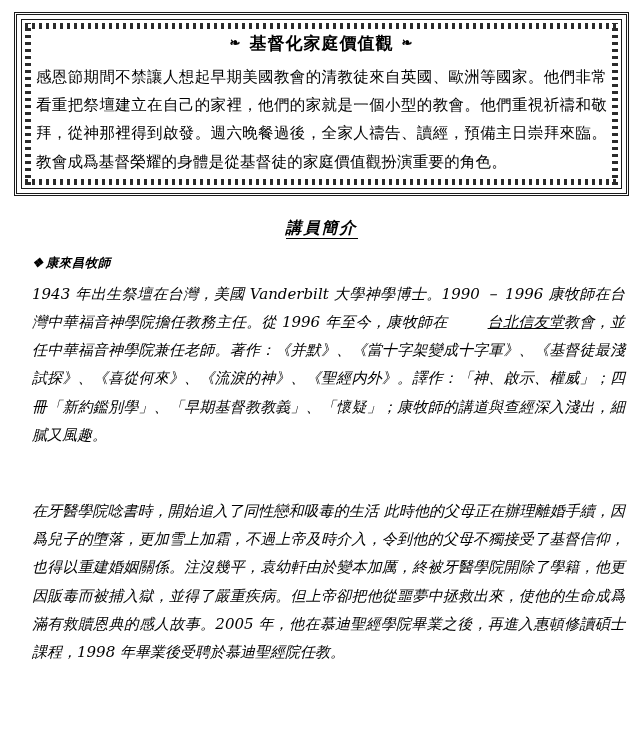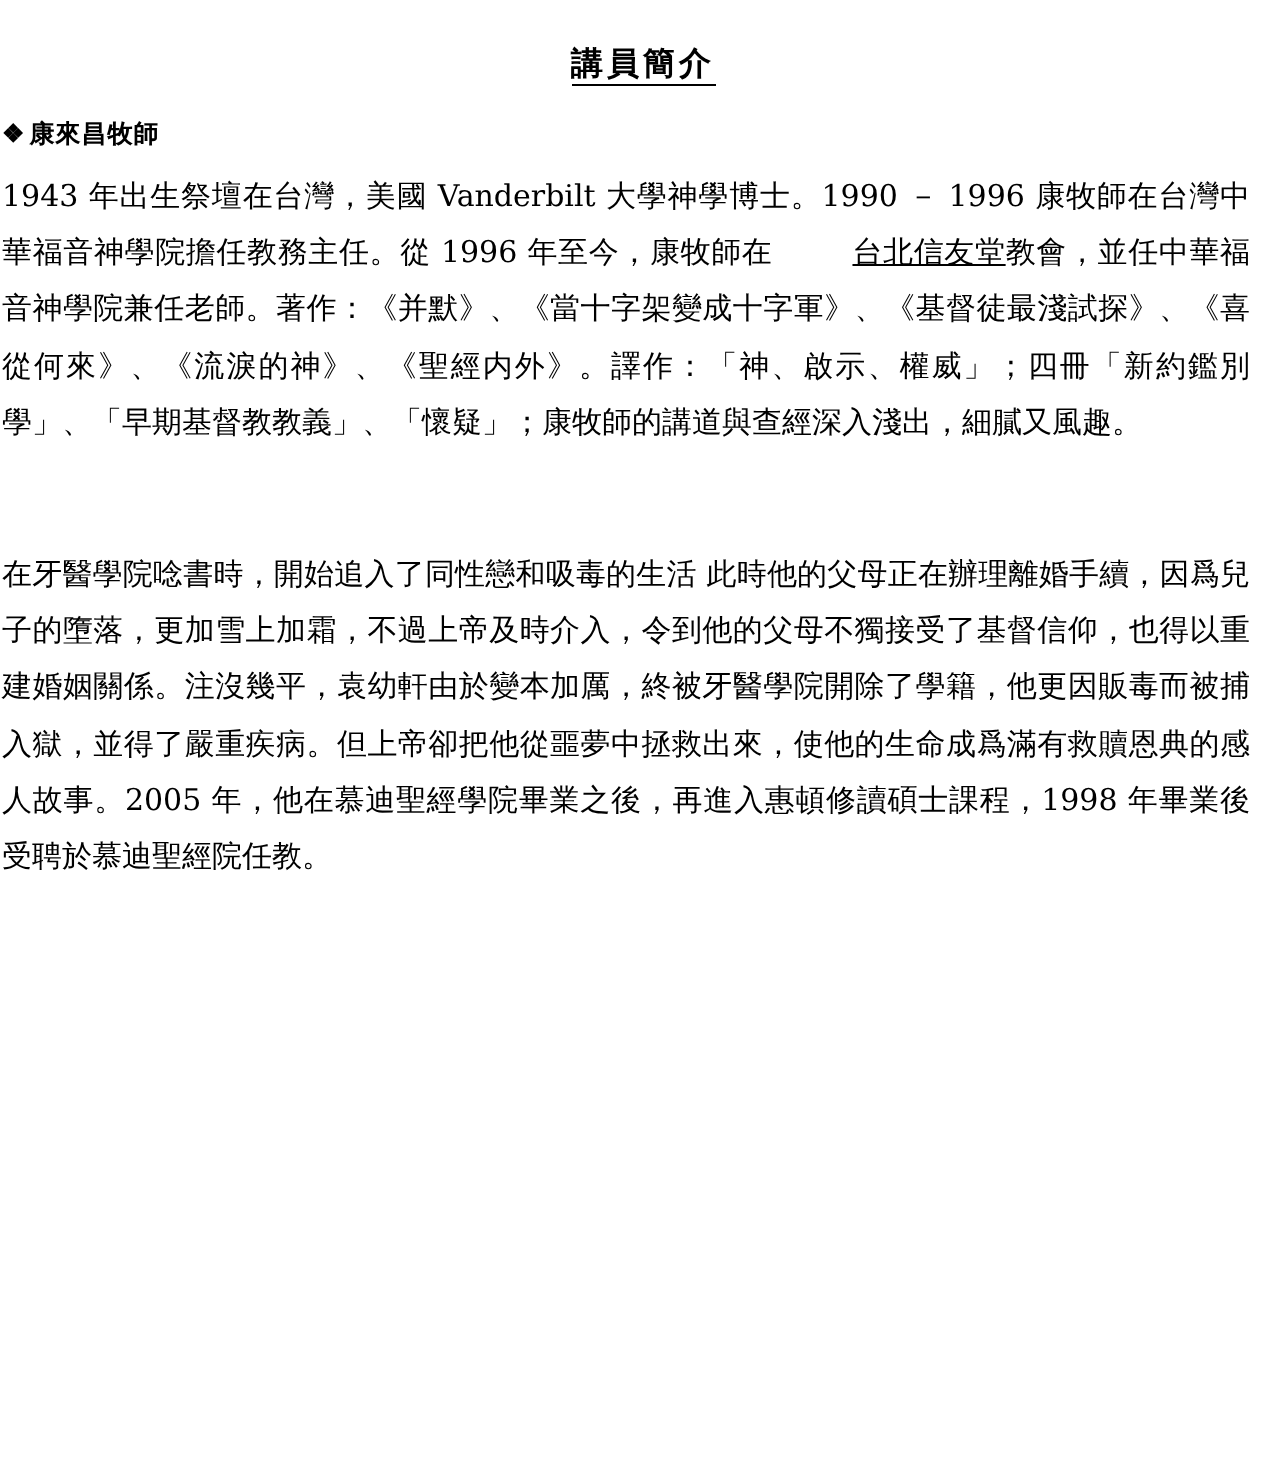--- a/index.html
+++ b/index.html
@@ -76,29 +76,31 @@
     letter-spacing: 0.2px;
   }
 
   
   .section-heading {
     text-align: center;
     font-size: 16px;
     font-weight: bold;
     margin: 22px 0 16px 0;
     letter-spacing: 2px;
+    font-style: italic;
   }
   .section-heading span {
     border-bottom: 1px solid #000;
     padding-bottom: 1px;
   }
 
   
   .content {
-    padding: 0 18px 0 1px;
+    padding: 0 18px 0 32px;
+    font-style: italic;
   }
   .speaker-name {
     font-size: 12.5px;
     font-weight: bold;
     margin: 0 0 8px 0;
     letter-spacing: 0.5px;
   }
   .speaker-name .bullet {
     margin-right: 2px;
   }
@@ -113,20 +115,28 @@
     text-decoration: underline;
     margin-left: 40px;
   }
   .block-gap { height: 22px; }
 </style>
 </head>
 <body>
 
 <div class="page">
 
+  <div class="frame-box">
+    <div class="frame-inner">
+      <div class="box-title">
+        <span class="orn">❧</span><span>基督化家庭價值觀</span><span class="orn">❧</span>
+      </div>
+      <div class="box-body">感恩節期間不禁讓人想起早期美國教會的清教徒來自英國、歐洲等國家。他們非常看重把祭壇建立在自己的家裡，他們的家就是一個小型的教會。他們重視祈禱和敬拜，從神那裡得到啟發。週六晚餐過後，全家人禱告、讀經，預備主日崇拜來臨。教會成爲基督榮耀的身體是從基督徒的家庭價值觀扮演重要的角色。</div>
+    </div>
+  </div>
 
   <div class="section-heading">
     <span>講員簡介</span>
   </div>
 
   <div class="content">
 
     <div>
       <div class="speaker-name">
         <span class="bullet">❖</span><span>康來昌牧師</span>

